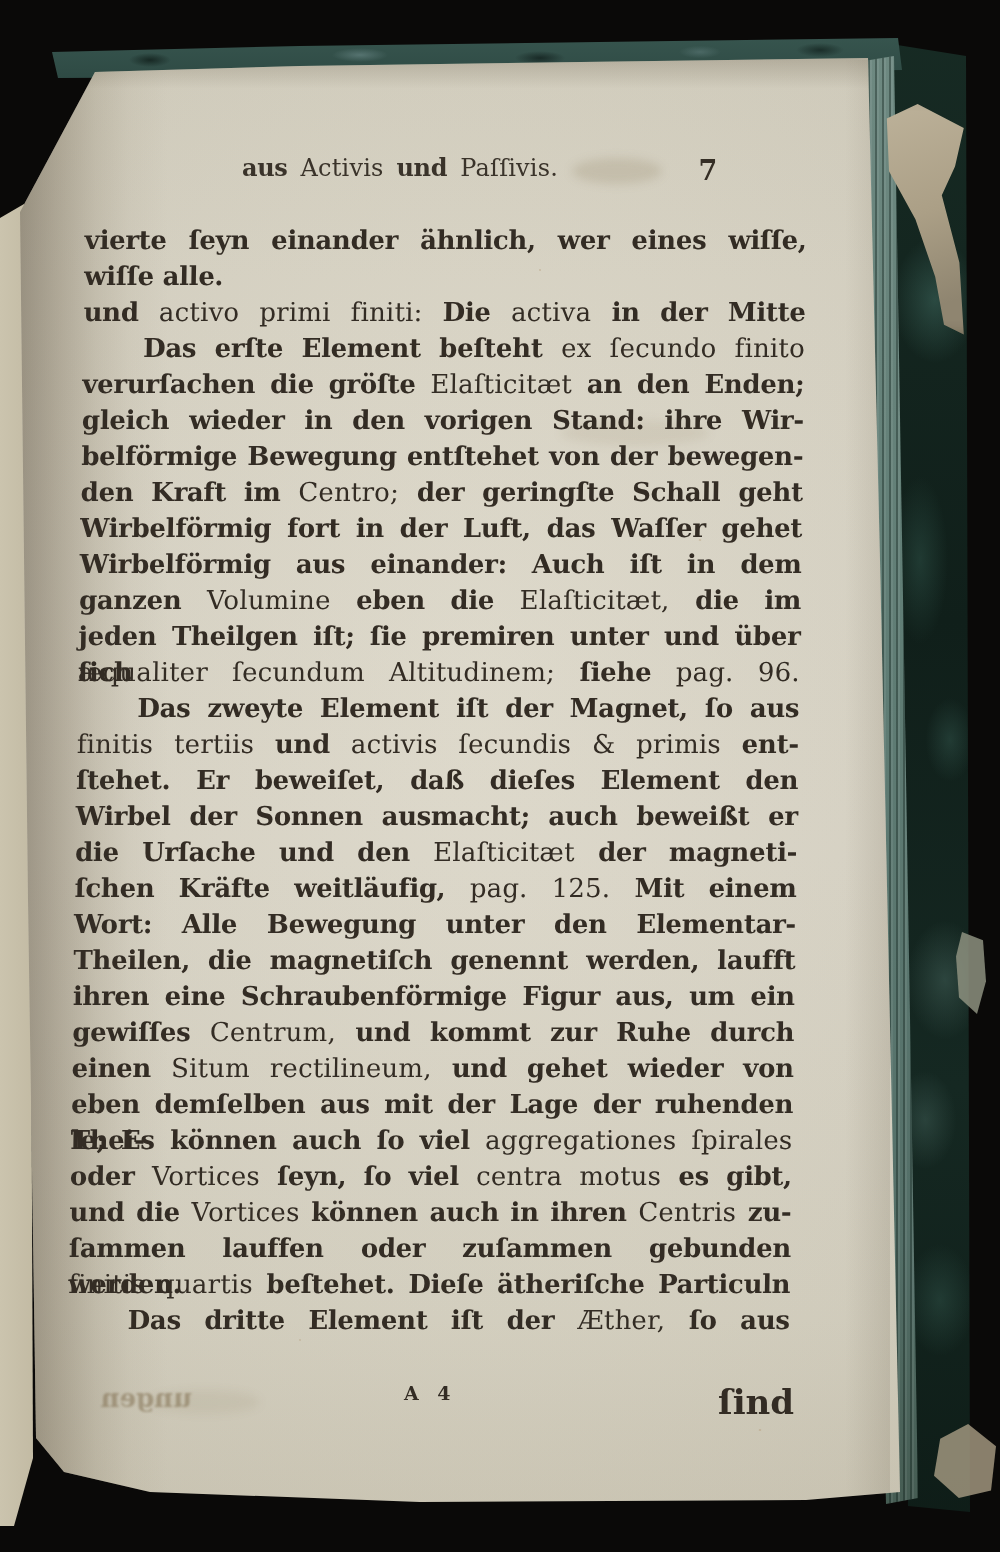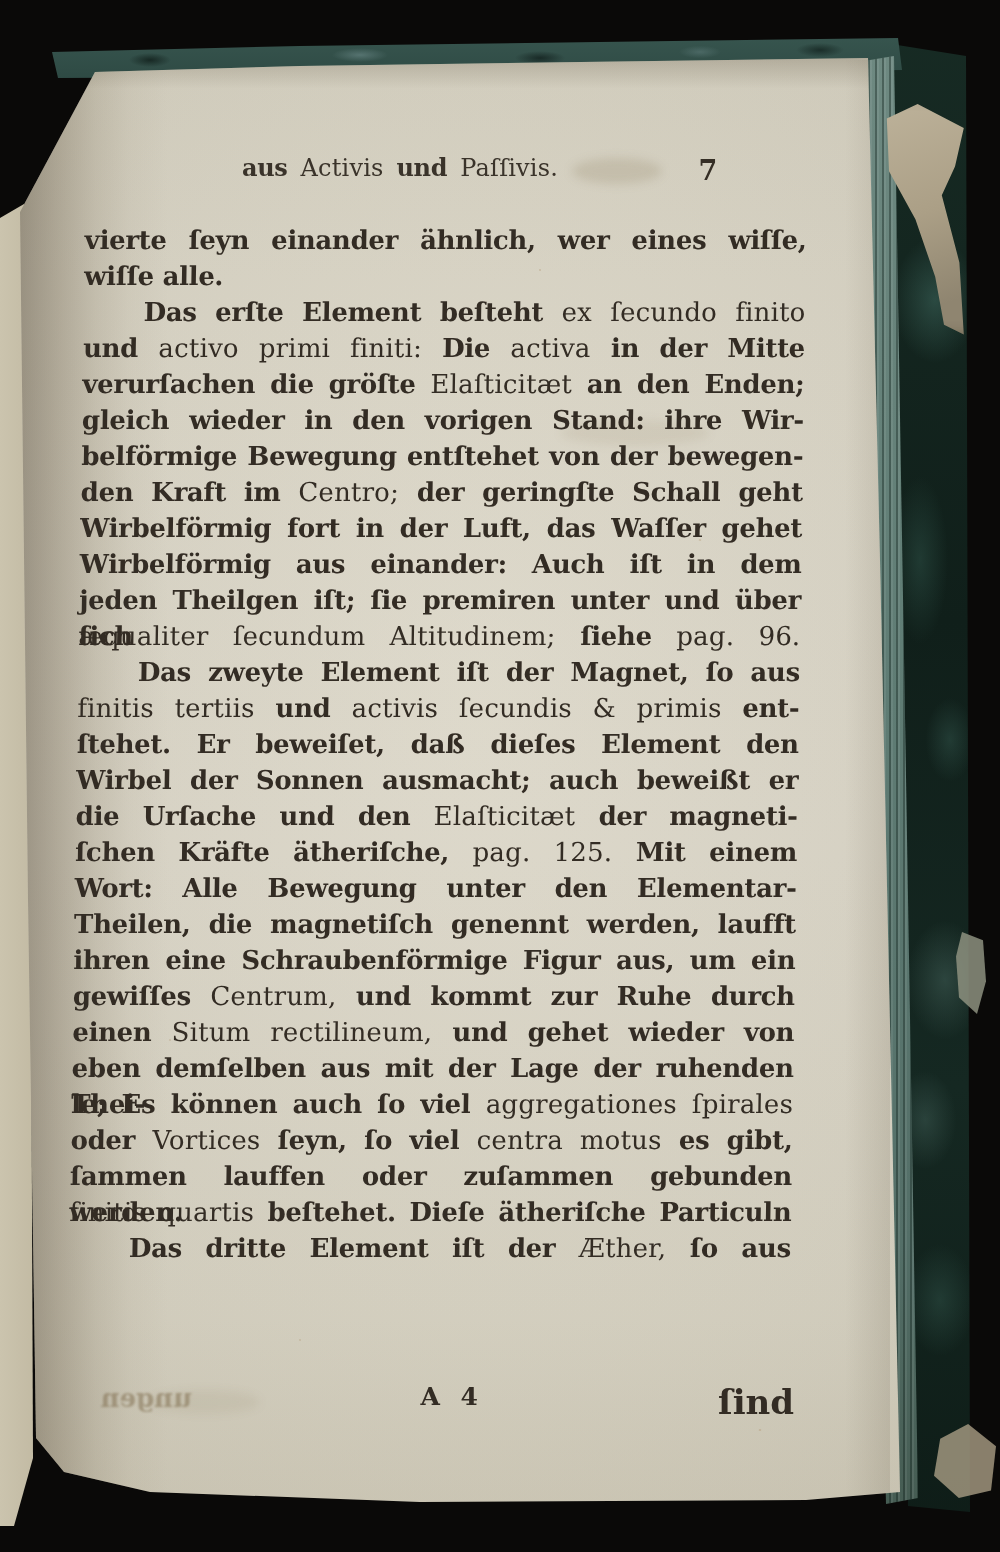--- a/index.html
+++ b/index.html
@@ -119,21 +119,21 @@
     position:absolute;left:85px;top:222px;width:722px;
     transform:skewX(-0.9deg);transform-origin:0 0;
     color:var(--ink);font-size:26px;line-height:36px;
   }
   .line{height:36px;white-space:nowrap;}
   .line.j{white-space:normal;text-align:justify;text-align-last:justify;}
   .line.i{padding-left:60px;}
   .f{font-weight:700;letter-spacing:-0.3px;}
   .a{font-weight:400;letter-spacing:0.2px;}
   .sig-line{position:absolute;left:0;top:1382px;width:1000px;height:40px;color:var(--ink);}
-  .signature{position:absolute;left:404px;width:80px;text-align:right;font-size:25px;font-weight:700;letter-spacing:6px;}
+  .signature{position:absolute;left:404px;width:80px;text-align:left;font-size:19px;font-weight:700;letter-spacing:6px;}
   .catchword{position:absolute;left:718px;font-size:34px;font-weight:700;}
   
   .ghost-text{
     position:absolute;left:62px;top:1383px;width:130px;
     transform:scaleX(-1);color:rgba(115,95,62,.45);
     font-size:26px;font-weight:700;filter:blur(1.2px);
   }
   .ghost-blob{position:absolute;background:rgba(120,100,65,.16);filter:blur(5px);border-radius:50%;}
   .gb1{left:572px;top:158px;width:90px;height:26px;}
   .gb2{left:560px;top:420px;width:150px;height:26px;opacity:.55;}
@@ -160,44 +160,46 @@
     <div class="ghost-blob gb2"></div>
     <div class="ghost-blob gb3"></div>
     <div class="ghost-text">ungen</div>
 
     <div class="running-title"><span class="f">aus </span><span class="a">Activis </span><span class="f">und </span><span class="a">Paſſivis.</span></div>
     <div class="folio">7</div>
 
     <div class="textblock" id="textblock">
         <div class="line j"><span class="f">vierte ſeyn einander ähnlich, wer eines wiſſe,</span></div>
         <div class="line"><span class="f">wiſſe alle.</span></div>
+        <div class="line j"><span class="f">und </span><span class="a">activo primi finiti: </span><span class="f">Die </span><span class="a">activa</span><span class="f"> in der Mitte</span></div>
         <div class="line j i"><span class="f">Das erſte Element beſteht </span><span class="a">ex ſecundo finito</span></div>
-        <div class="line j"><span class="f">und </span><span class="a">activo primi finiti: </span><span class="f">Die </span><span class="a">activa</span><span class="f"> in der Mitte</span></div>
         <div class="line j"><span class="f">verurſachen die gröſte </span><span class="a">Elaſticitæt</span><span class="f"> an den Enden;</span></div>
         <div class="line j"><span class="f">gleich wieder in den vorigen Stand: ihre Wir-</span></div>
         <div class="line j"><span class="f">belförmige Bewegung entſtehet von der bewegen-</span></div>
         <div class="line j"><span class="f">den Kraft im </span><span class="a">Centro;</span><span class="f"> der geringſte Schall geht</span></div>
         <div class="line j"><span class="f">Wirbelförmig fort in der Luft, das Waſſer gehet</span></div>
         <div class="line j"><span class="f">Wirbelförmig aus einander: Auch iſt in dem</span></div>
+        <div class="line j"><span class="f">ganzen </span><span class="a">Volumine</span><span class="f"> eben die </span><span class="a">Elaſticitæt,</span><span class="f"> die im</span></div>
         <div class="line j"><span class="f">jeden Theilgen iſt; ſie premiren unter und über ſich</span></div>
         <div class="line j"><span class="a">æqualiter ſecundum Altitudinem;</span><span class="f"> ſiehe </span><span class="a">pag. 96.</span></div>
         <div class="line j i"><span class="f">Das zweyte Element iſt der Magnet, ſo aus</span></div>
         <div class="line j"><span class="a">finitis tertiis </span><span class="f">und </span><span class="a">activis ſecundis &amp; primis </span><span class="f">ent-</span></div>
         <div class="line j"><span class="f">ſtehet.  Er beweiſet, daß dieſes Element den</span></div>
         <div class="line j"><span class="f">Wirbel der Sonnen ausmacht; auch beweißt er</span></div>
         <div class="line j"><span class="f">die Urſache und den </span><span class="a">Elaſticitæt</span><span class="f"> der magneti-</span></div>
-        <div class="line j"><span class="f">ſchen Kräfte ätheriſche, </span><span class="a">pag. 125.</span><span class="f">  Mit einem</span></div>
+        <div class="line j"><span class="f">ſchen Kräfte weitläufig, </span><span class="a">pag. 125.</span><span class="f">  Mit einem</span></div>
         <div class="line j"><span class="f">Wort: Alle Bewegung unter den Elementar-</span></div>
         <div class="line j"><span class="f">Theilen, die magnetiſch genennt werden, laufft</span></div>
         <div class="line j"><span class="f">ihren eine Schraubenförmige Figur aus, um ein</span></div>
         <div class="line j"><span class="f">gewiſſes </span><span class="a">Centrum,</span><span class="f"> und kommt zur Ruhe durch</span></div>
         <div class="line j"><span class="f">einen </span><span class="a">Situm rectilineum,</span><span class="f"> und gehet wieder von</span></div>
         <div class="line j"><span class="f">eben demſelben aus mit der Lage der ruhenden Thei-</span></div>
         <div class="line j"><span class="f">le; Es können auch ſo viel </span><span class="a">aggregationes ſpirales</span></div>
         <div class="line j"><span class="f">oder </span><span class="a">Vortices</span><span class="f"> ſeyn, ſo viel </span><span class="a">centra motus</span><span class="f"> es gibt,</span></div>
+        <div class="line j"><span class="f">und die </span><span class="a">Vortices</span><span class="f"> können auch in ihren </span><span class="a">Centris</span><span class="f"> zu-</span></div>
         <div class="line j"><span class="f">ſammen lauffen oder zuſammen gebunden werden.</span></div>
         <div class="line j"><span class="a">finitis quartis </span><span class="f">beſtehet.  Dieſe ätheriſche Particuln</span></div>
         <div class="line j i"><span class="f">Das dritte Element iſt der </span><span class="a">Æther,</span><span class="f"> ſo aus</span></div>
       </div>
 
     <div class="sig-line">
       <span class="signature">A 4</span>
       <span class="catchword">ſind</span>
     </div>
   </div>

